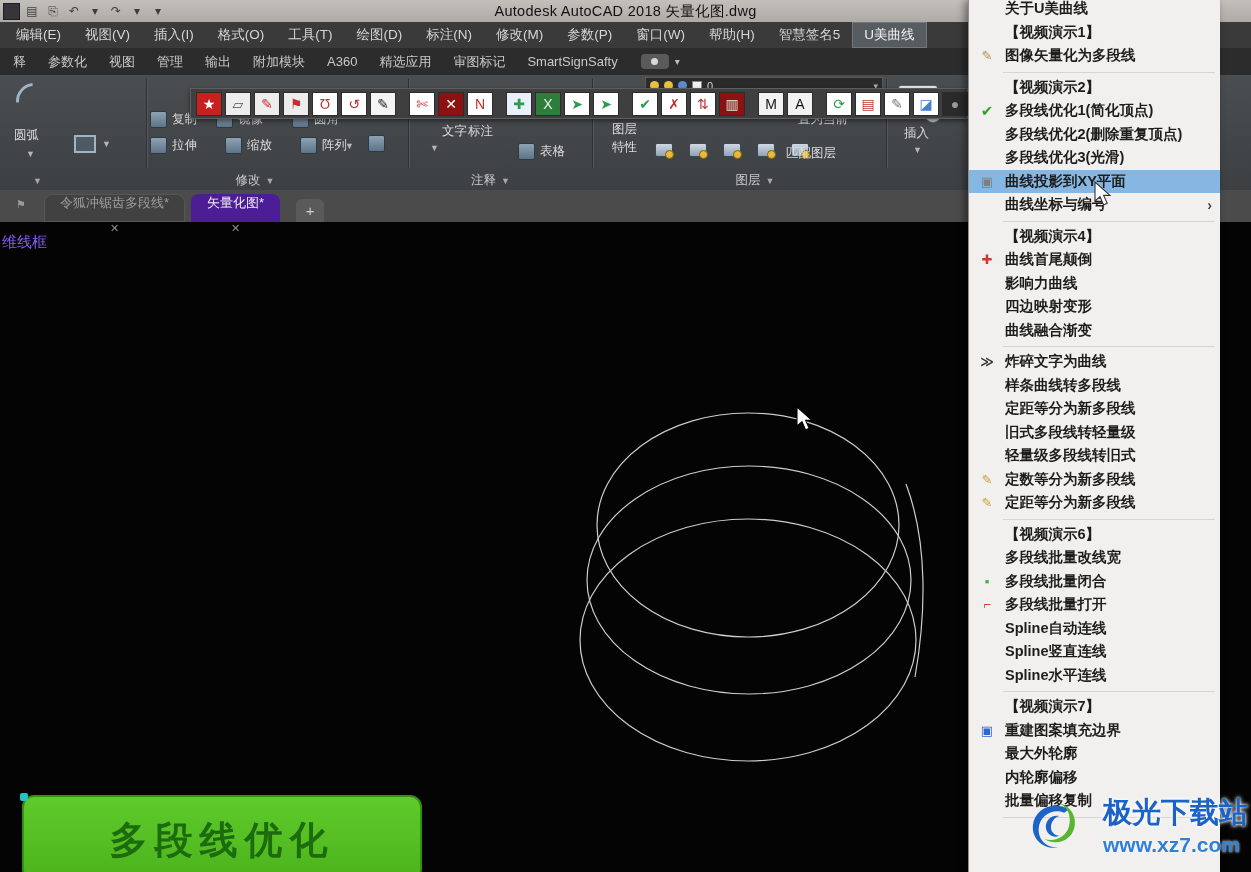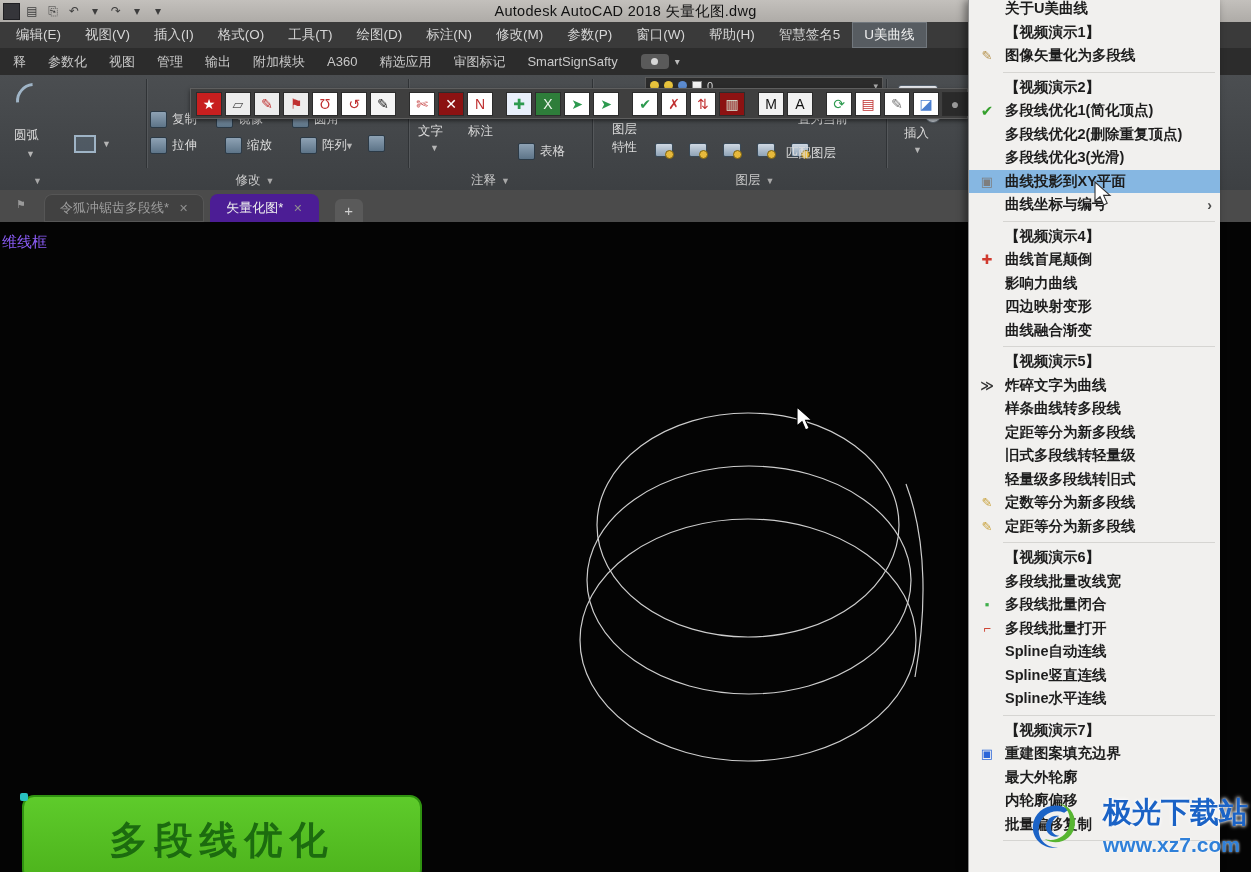--- a/index.html
+++ b/index.html
@@ -76,21 +76,21 @@
   .ft-icon { width:26px; height:24px; display:flex; align-items:center; justify-content:center;
     font-size:14px; line-height:1; border:1px solid #2c2c2c; flex:none; cursor:default; }
   .ft-gap { width:7px; flex:none; }
   .ft-close { margin-left:auto; color:#c4c4c4; font-size:11px; padding:0 3px; align-self:flex-start; cursor:default; }
 
   
   .doctabs { position:absolute; top:190px; left:0; width:100%; height:32px; background:#4b4b4b;
     display:flex; align-items:flex-end; padding-left:44px; z-index:1; }
   .pin-ico { position:absolute; left:16px; top:8px; width:12px; height:12px; color:#9a9a9a; font-size:11px; }
   .dtab { height:28px; display:flex; align-items:center; gap:10px; padding:0 16px;
-    border-radius:8px 8px 0 0; font-size:13px; margin-right:6px; cursor:default; }
+    border-radius:8px 8px 0 0; font-size:13px; margin-right:6px; cursor:default;flex-direction:column; }
   .dtab.inactive { background:#414141; color:#9d9d9d; box-shadow:inset 0 0 0 1px #565656; }
   .dtab.active { background:#4c1d95; color:#eeeeee; }
   .dtab-close { font-size:11px; color:#8f8f8f; }
   .dtab-new { width:28px; height:23px; background:#5a5a5a; border-radius:6px 6px 0 0;
     color:#cfcfcf; display:flex; align-items:center; justify-content:center; font-size:15px;
     margin-left:10px; cursor:default; }
 
   
   .canvas { position:absolute; top:222px; left:0; width:100%; height:650px; background:#040404; z-index:0; }
   .viewport-label { position:absolute; left:2px; top:11px; color:#8b5cf6; font-size:15px; }
@@ -237,21 +237,21 @@
       </div>
     <div class="rbtn" style="left:368px;top:60px;">
         <span class="rico"></span>
       </div>
     <div class="rlabel" style="left:180px;width:150px;">
       <span>修改</span><span class="dd">▼</span>
     </div>
 
     <div class="vsep" style="left:408px;"></div>
 
-    <div class="rbtn" style="left:418px;top:48px;font-family:Liberation Serif, serif;">
+    <div class="rbtn" style="left:442px;top:48px;font-family:Liberation Serif, serif;">
         <span>文字</span>
       </div>
     <div class="rbtn" style="left:430px;top:68px;">
         <span class="dd-sm">▼</span>
       </div>
     <div class="rbtn" style="left:468px;top:48px;">
         <span>标注</span>
       </div>
     <div class="rbtn" style="left:518px;top:68px;">
         <span class="rico"></span>
@@ -408,24 +408,20 @@
         <div class="ctx-item">
           <span class="ctx-icon"></span>
           <span class="ctx-label">四边映射变形</span>
         </div>
         <div class="ctx-item">
           <span class="ctx-icon"></span>
           <span class="ctx-label">曲线融合渐变</span>
         </div>
         <div class="ctx-sep"></div>
         <div class="ctx-item">
-          <span class="ctx-icon"></span>
-          <span class="ctx-label">【视频演示5】</span>
-        </div>
-        <div class="ctx-item">
           <span class="ctx-icon" style="color: rgb(51, 51, 51);">≫</span>
           <span class="ctx-label">炸碎文字为曲线</span>
         </div>
         <div class="ctx-item">
           <span class="ctx-icon"></span>
           <span class="ctx-label">样条曲线转多段线</span>
         </div>
         <div class="ctx-item">
           <span class="ctx-icon"></span>
           <span class="ctx-label">定距等分为新多段线</span>

